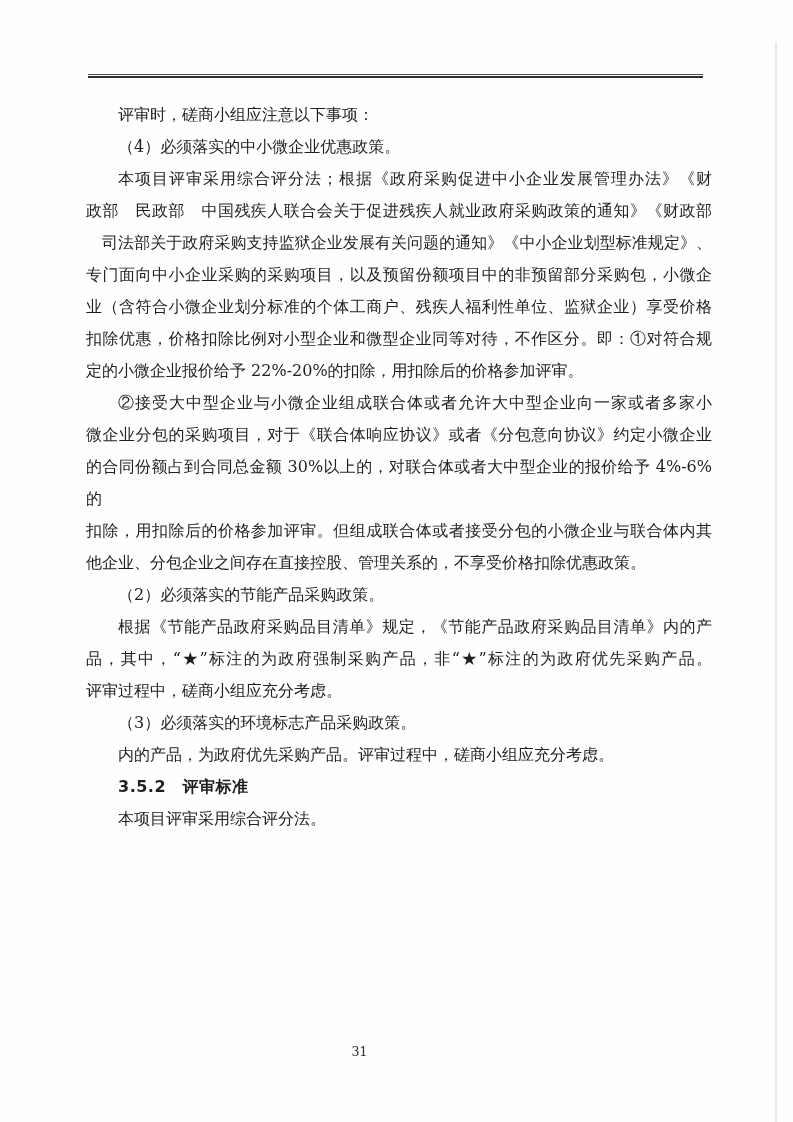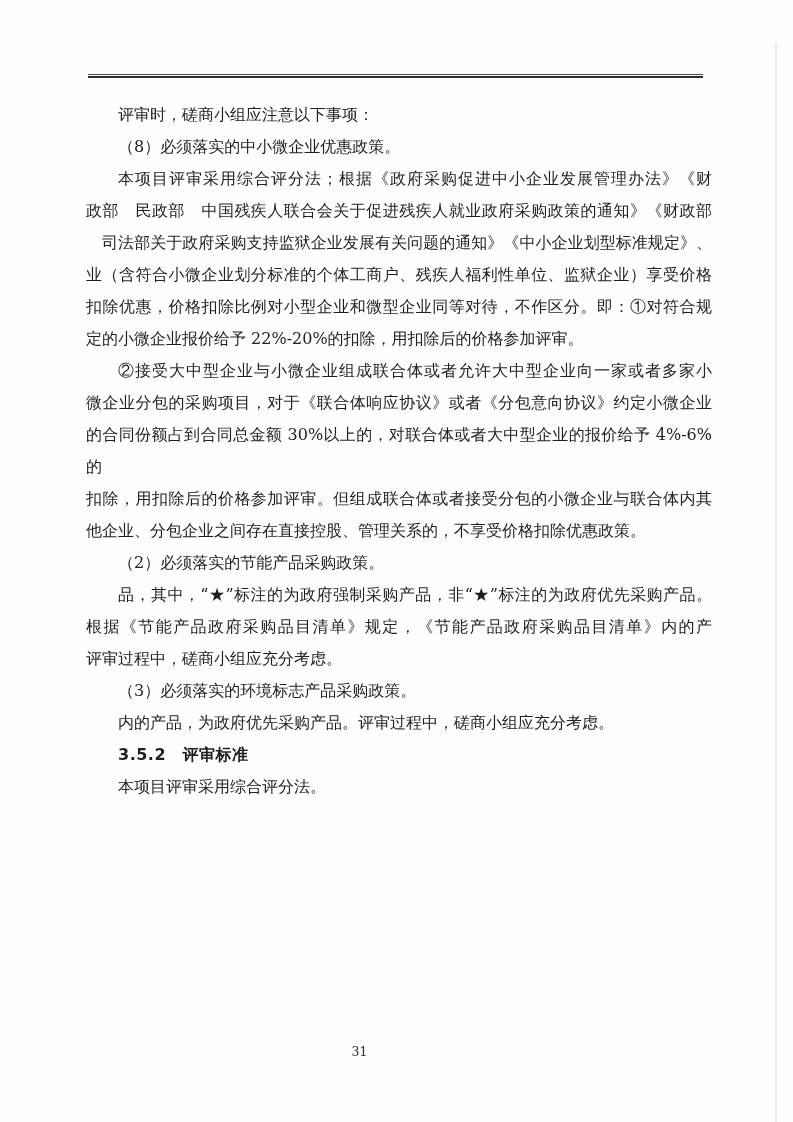--- a/index.html
+++ b/index.html
@@ -87,43 +87,44 @@
     <div class="thick-line"></div>
   </div>
 
   <div class="scan-edge"></div>
 
   <div class="doc-body" id="doc-body">
       <div class="para">
         <div class="line">评审时，磋商小组应注意以下事项：</div>
       </div>
       <div class="para">
-        <div class="line">（8）必须落实的中小微企业优惠政策。</div>
+        <div class="line">（4）必须落实的中小微企业优惠政策。</div>
       </div>
       <div class="para">
         <div class="line full">本项目评审采用综合评分法；根据《政府采购促进中小企业发展管理办法》《财</div>
         <div class="line full">政部　民政部　中国残疾人联合会关于促进残疾人就业政府采购政策的通知》《财政部</div>
         <div class="line full">　司法部关于政府采购支持监狱企业发展有关问题的通知》《中小企业划型标准规定》、</div>
+        <div class="line full">专门面向中小企业采购的采购项目，以及预留份额项目中的非预留部分采购包，小微企</div>
         <div class="line full">业（含符合小微企业划分标准的个体工商户、残疾人福利性单位、监狱企业）享受价格</div>
         <div class="line full">扣除优惠，价格扣除比例对小型企业和微型企业同等对待，不作区分。即：①对符合规</div>
         <div class="line">定的小微企业报价给予 22%-20%的扣除，用扣除后的价格参加评审。</div>
       </div>
       <div class="para">
         <div class="line full">②接受大中型企业与小微企业组成联合体或者允许大中型企业向一家或者多家小</div>
         <div class="line full">微企业分包的采购项目，对于《联合体响应协议》或者《分包意向协议》约定小微企业</div>
         <div class="line full">的合同份额占到合同总金额 30%以上的，对联合体或者大中型企业的报价给予 4%-6%的</div>
         <div class="line full">扣除，用扣除后的价格参加评审。但组成联合体或者接受分包的小微企业与联合体内其</div>
         <div class="line">他企业、分包企业之间存在直接控股、管理关系的，不享受价格扣除优惠政策。</div>
       </div>
       <div class="para">
         <div class="line">（2）必须落实的节能产品采购政策。</div>
       </div>
       <div class="para">
+        <div class="line full">根据《节能产品政府采购品目清单》规定，《节能产品政府采购品目清单》内的产</div>
         <div class="line full">品，其中，“★”标注的为政府强制采购产品，非“★”标注的为政府优先采购产品。</div>
-        <div class="line full">根据《节能产品政府采购品目清单》规定，《节能产品政府采购品目清单》内的产</div>
         <div class="line">评审过程中，磋商小组应充分考虑。</div>
       </div>
       <div class="para">
         <div class="line">（3）必须落实的环境标志产品采购政策。</div>
       </div>
       <div class="para">
         <div class="line">内的产品，为政府优先采购产品。评审过程中，磋商小组应充分考虑。</div>
       </div>
       <div class="para bold">
         <div class="line">3.5.2　评审标准</div>

